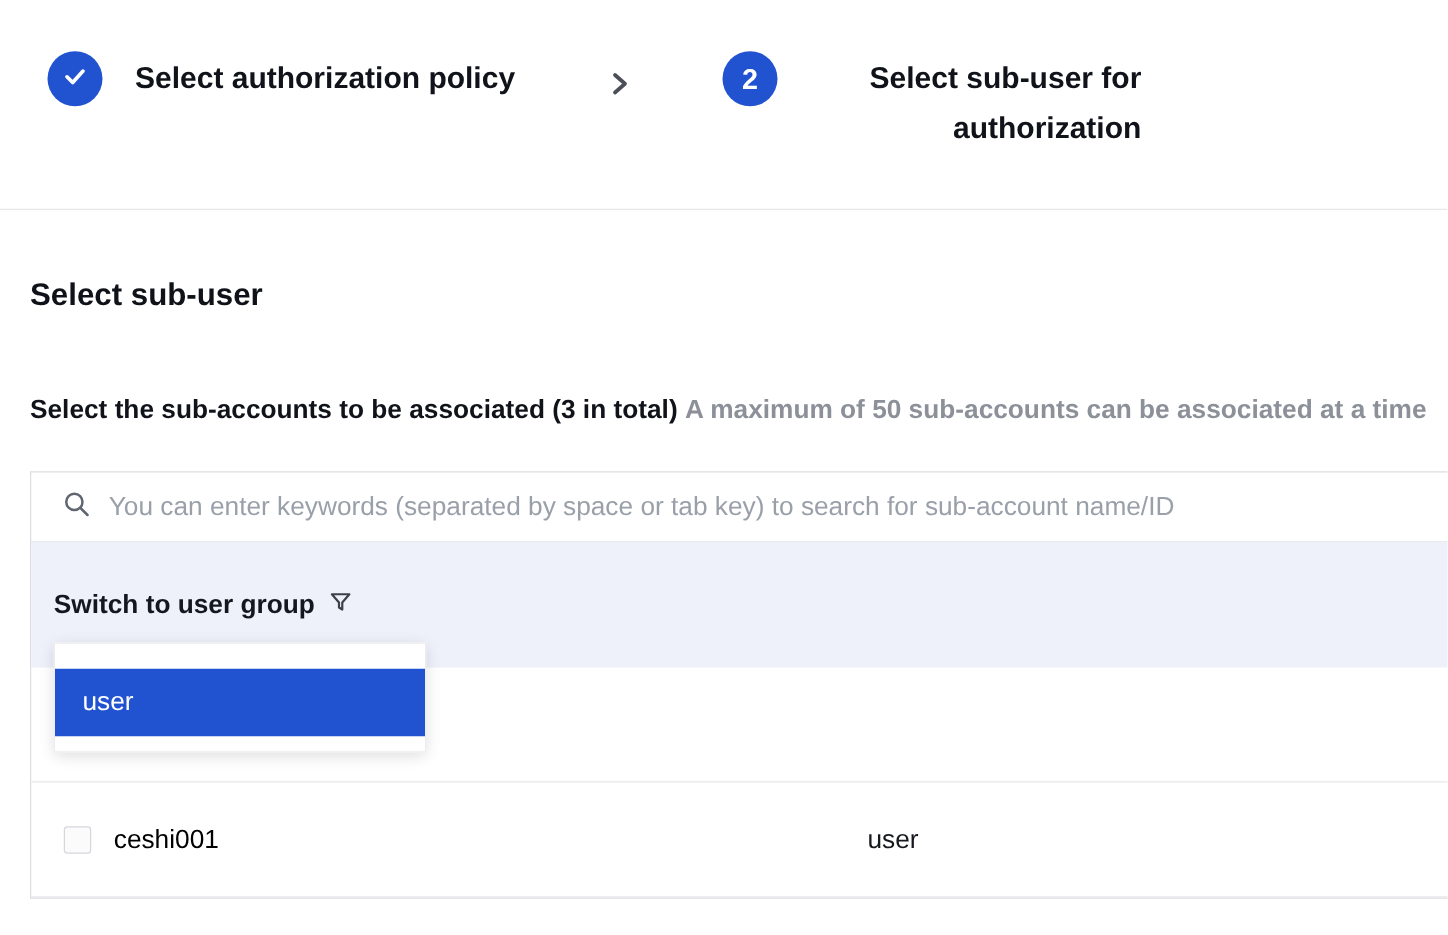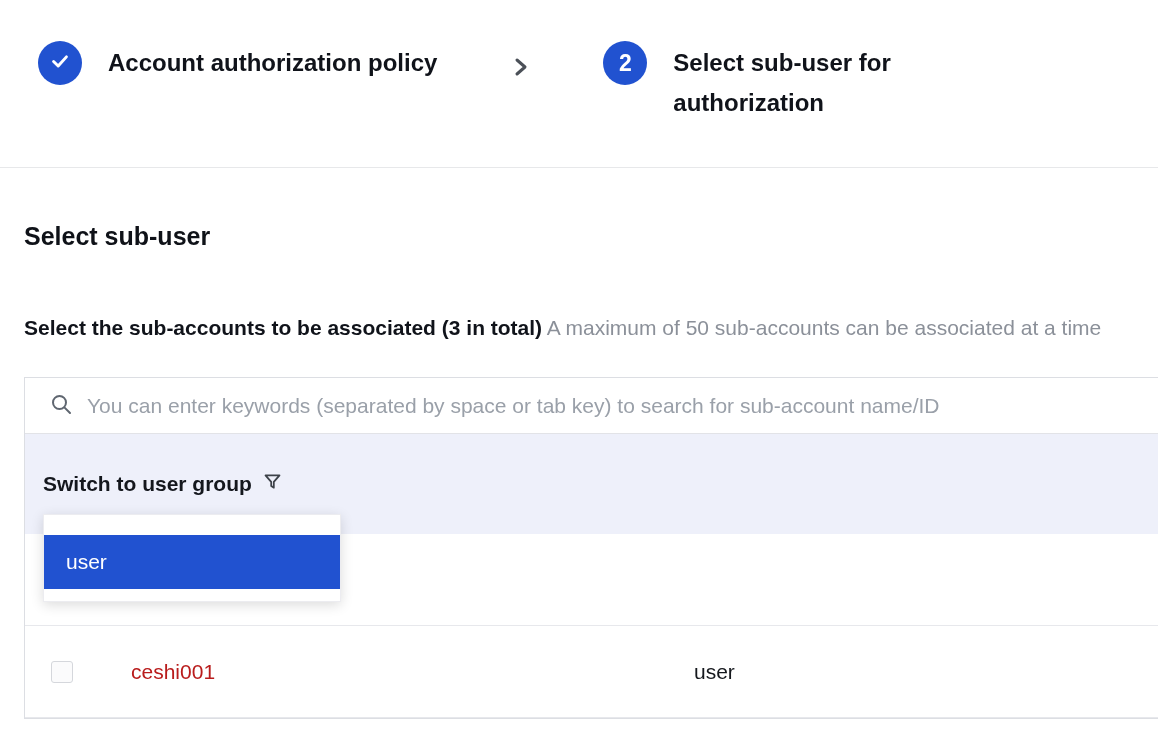--- a/index.html
+++ b/index.html
@@ -31,21 +31,21 @@
   }
   .step-circle.num { font-size: 23px; font-weight: 700; }
   .step-label {
     margin-left: 26px;
     font-size: 24px;
     font-weight: 700;
     line-height: 40px;
     padding-top: 2px;
     color: #10131a;
   }
-  .step2 .step-label { max-width: 265px; }
+  .step2 .step-label { max-width: 265px; text-align: right; }
   .step-chevron {
     margin: 12px 70px 0 72px;
     flex: none;
     display: block;
   }
 
   
   .main { padding-left: 24px; }
   .page-title {
     margin-top: 54px;
@@ -54,21 +54,21 @@
     color: #0f1218;
   }
   .subtitle {
     margin-top: 46px;
     width: 1240px;
     font-size: 21px;
     line-height: 61px;
     color: #10131a;
   }
   .subtitle .bold { font-weight: 700; }
-  .subtitle .muted { color: #8b9099; font-weight: 400; }
+  .subtitle .muted { color: #8b9099; font-weight: 700; }
 
   
   .panel {
     margin-top: 19px;
     width: 1180px;
     border: 1px solid #dcdee3;
     background: #fff;
   }
   .search-row {
     height: 56px;
@@ -154,23 +154,23 @@
   }
   .checkbox {
     width: 22px; height: 22px;
     border: 1px solid #d5d7dc;
     border-radius: 3px;
     background: #fbfbfc;
     flex: none;
     cursor: pointer;
   }
   .account-text {
-    margin-left: 58px;
-    font-size: 21px;
-    color: #b91c1c;
+    margin-left: 18px;
+    font-size: 21px;
+    color: #000000;
   }
   .redacted-blob {
     margin-left: 38px;
     width: 196px;
     height: 20px;
     border-radius: 5px;
     background: linear-gradient(90deg, #c6c6c6 0%, #d9d9d9 25%, #c2c2c2 50%, #dedede 75%, #cccccc 100%);
     filter: blur(3px);
     opacity: 0.75;
   }
@@ -186,21 +186,21 @@
 
 <header class="stepper">
   <div class="step step1">
     <span class="step-circle">
       <span>
         <svg width="22" height="22" viewBox="0 0 24 24" fill="none" stroke="#ffffff" stroke-width="3.2" stroke-linecap="round" stroke-linejoin="round">
             <polyline points="5 12.5 10 17.5 19 7.5"></polyline>
           </svg>
       </span>
     </span>
-    <span class="step-label">Account authorization policy</span>
+    <span class="step-label">Select authorization policy</span>
   </div>
 
   <span class="step-chevron">
     <svg width="24" height="28" viewBox="0 0 24 24" fill="none" stroke="#4b5058" stroke-width="3" stroke-linecap="round" stroke-linejoin="round">
         <polyline points="8 5 16 12 8 19"></polyline>
       </svg>
   </span>
 
   <div class="step step2">
     <span class="step-circle num">2</span>

